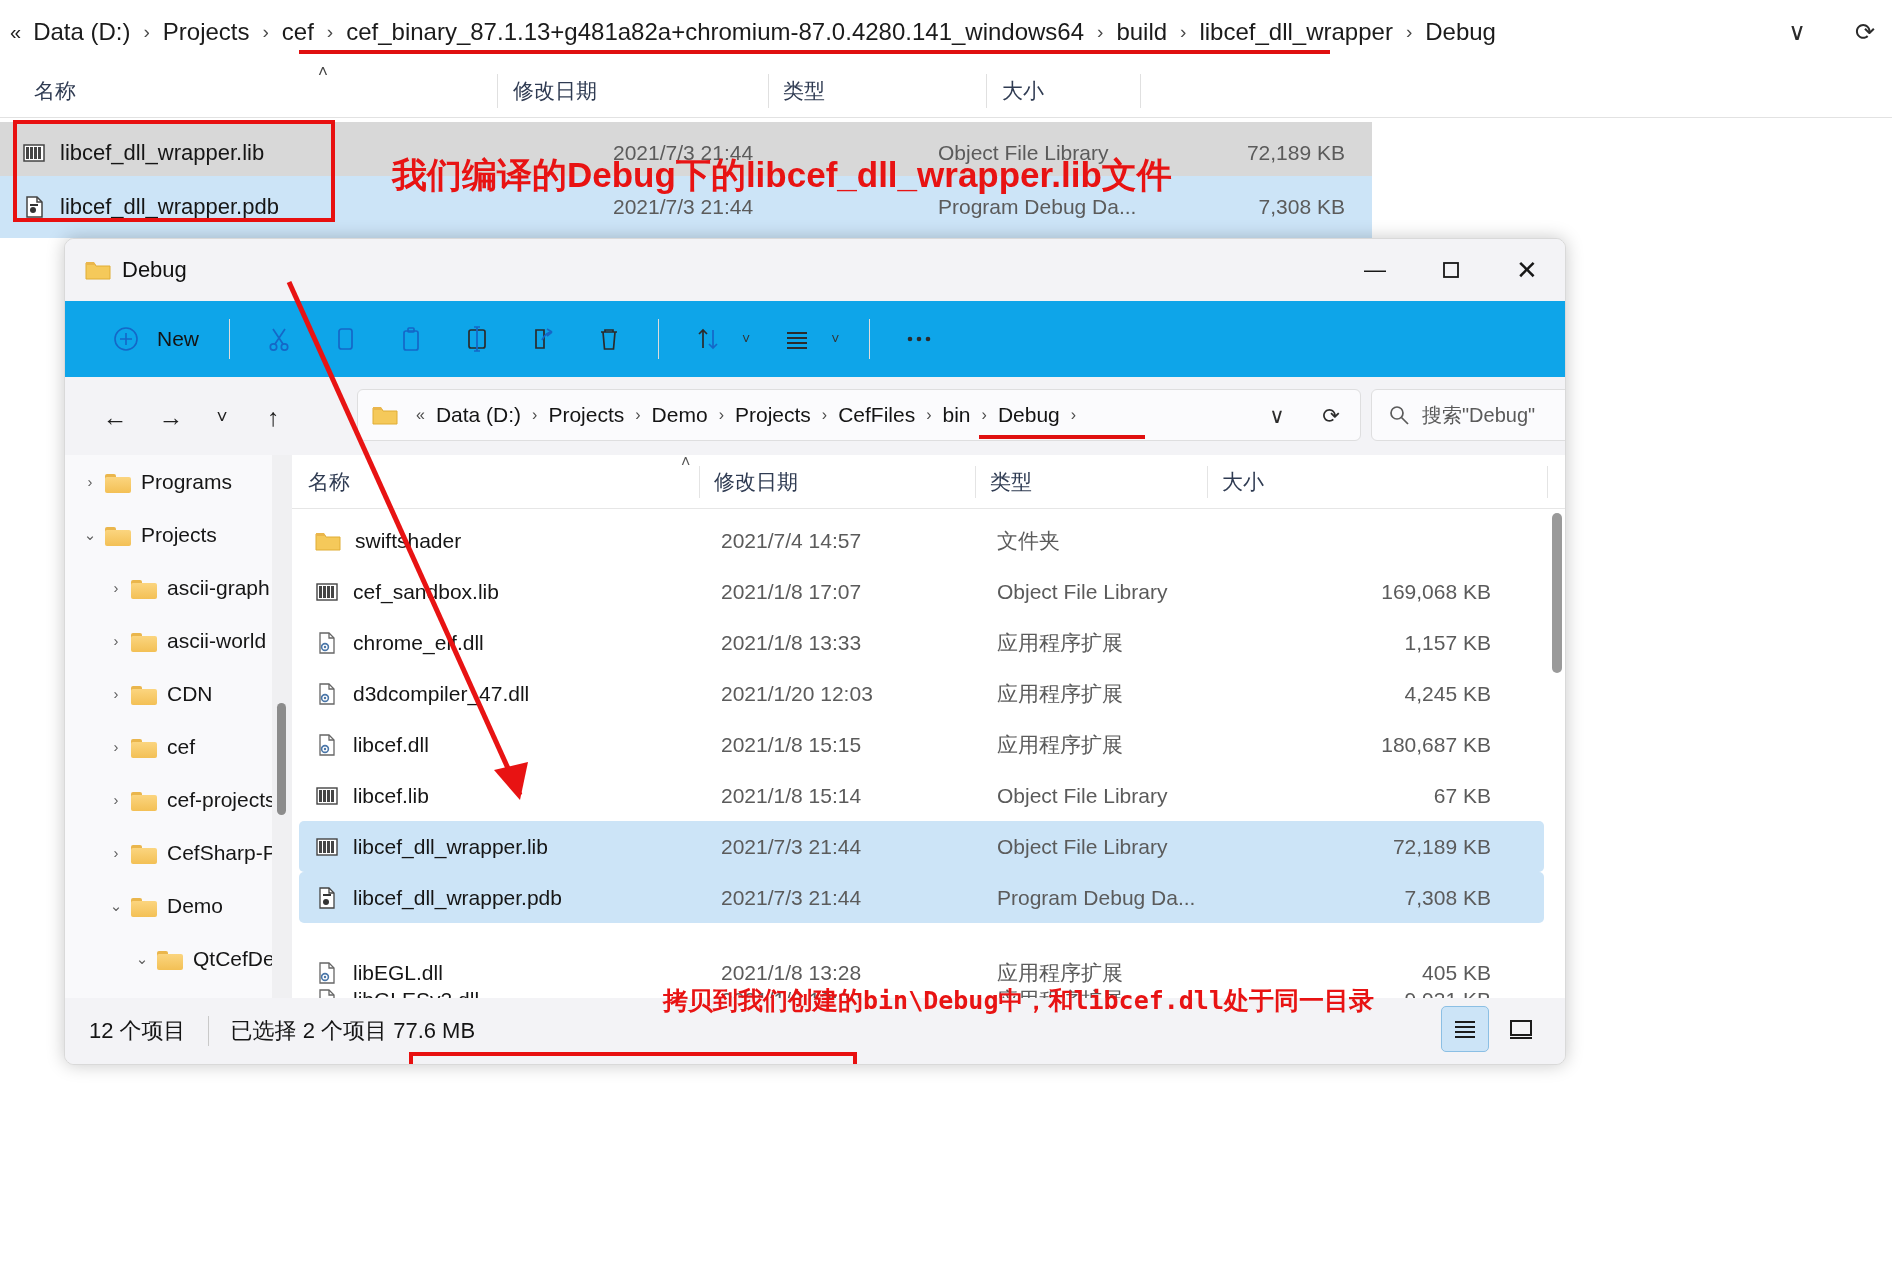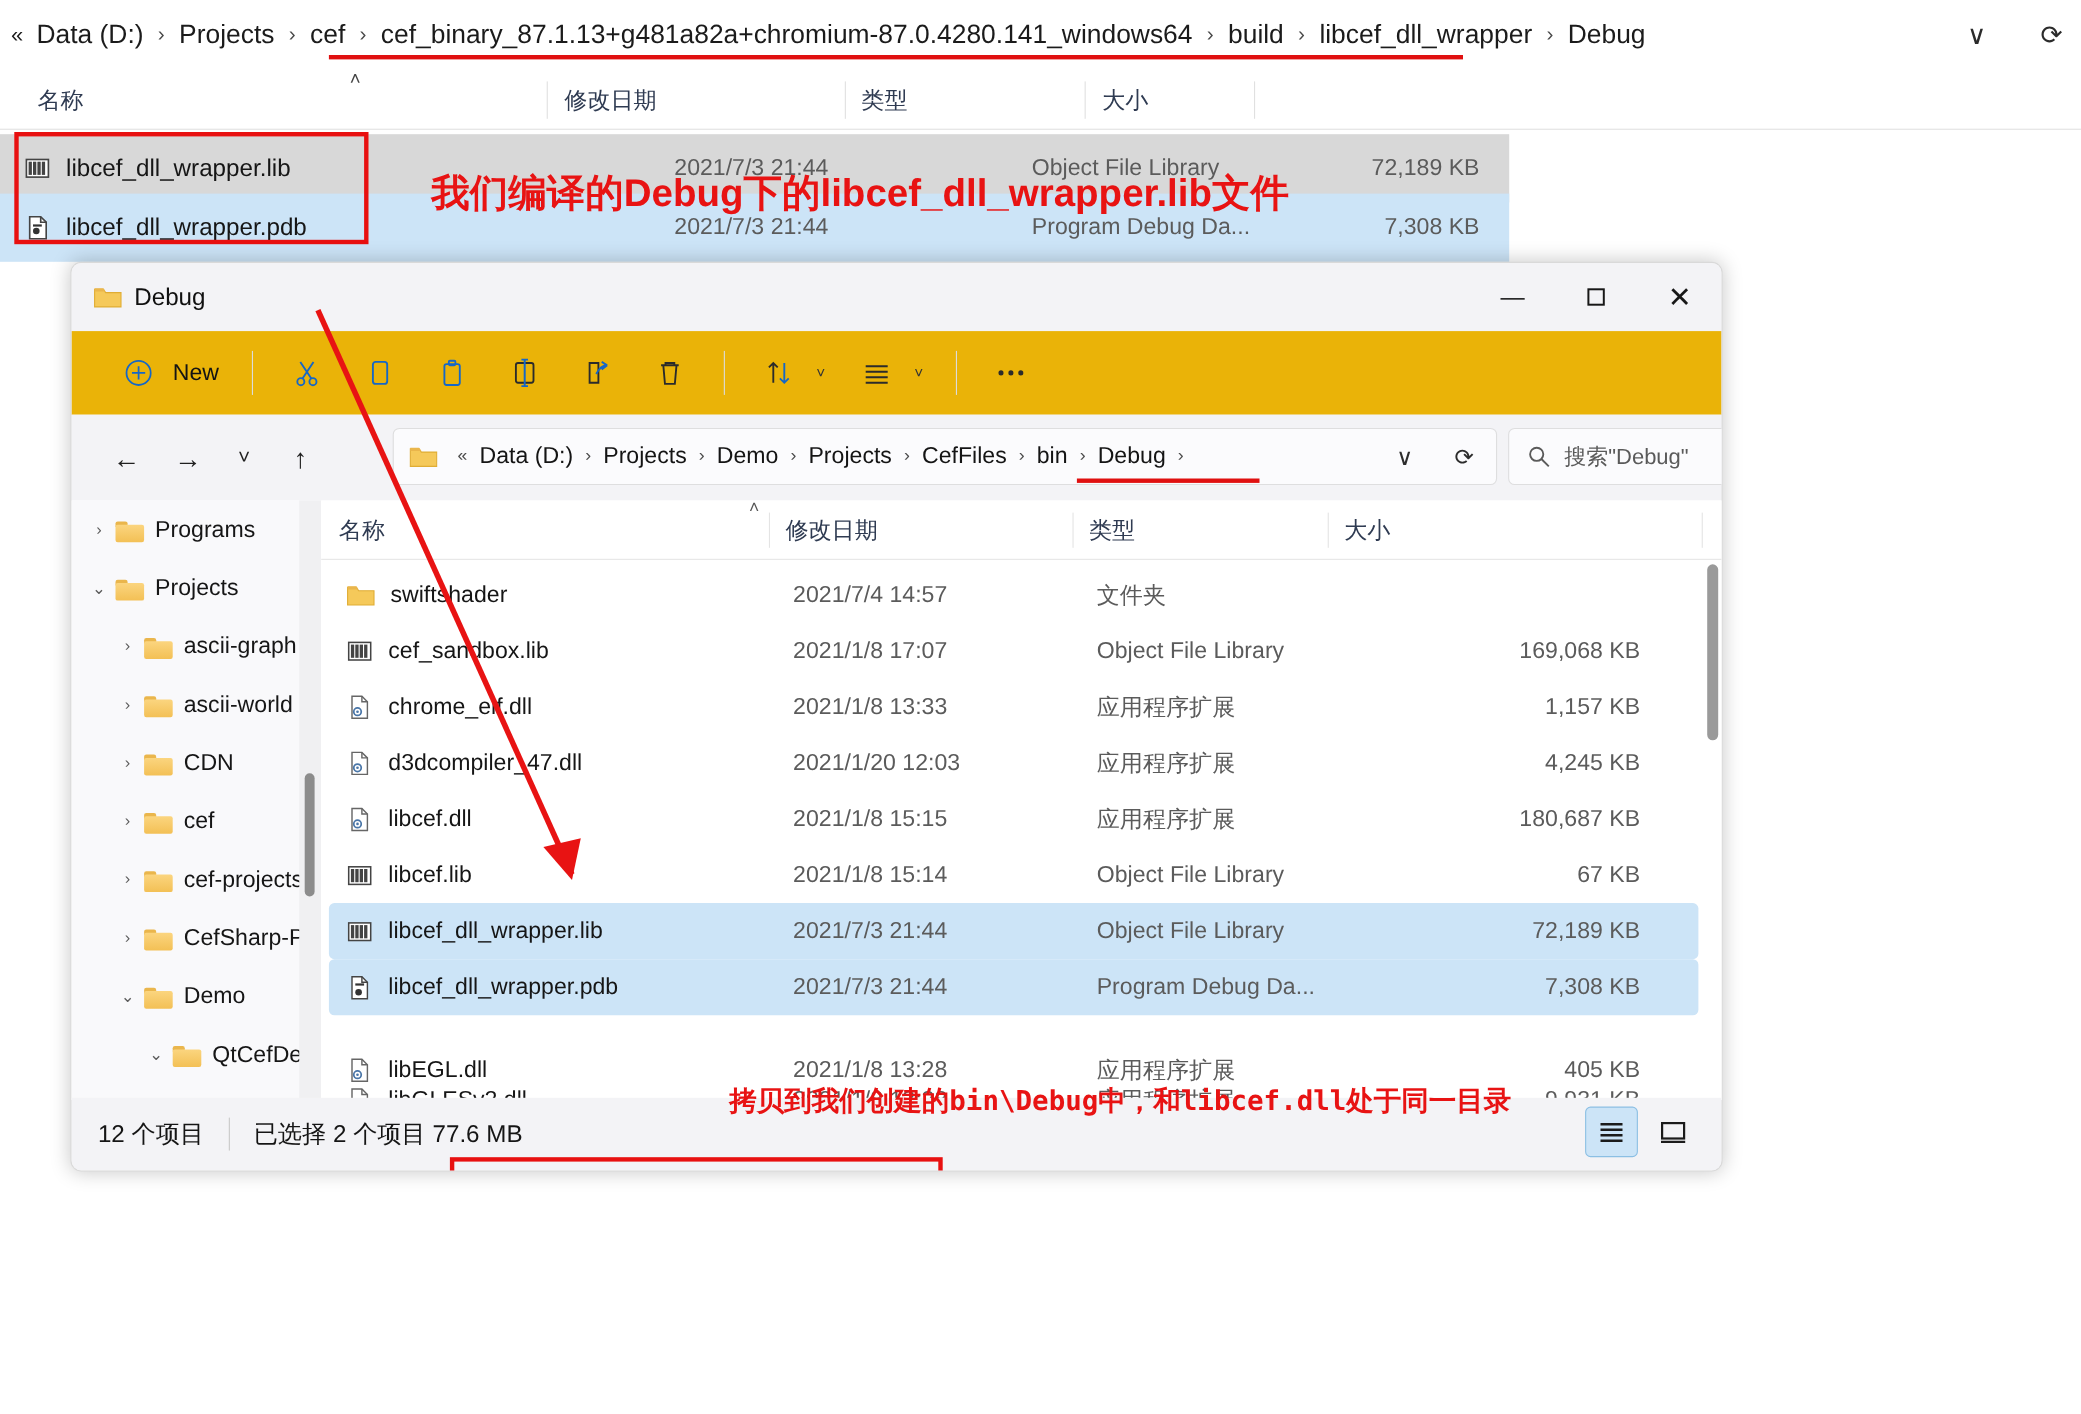--- a/index.html
+++ b/index.html
@@ -52,21 +52,21 @@
     box-shadow: 0 0 18px rgba(0,0,0,0.22);
     overflow: hidden;
   }
   .win-title { position: absolute; left: 0; top: 0; width: 100%; height: 62px; background: #f3f3f6; }
   .win-title-left { position: absolute; left: 20px; top: 0; height: 62px; display: flex; align-items: center; gap: 11px; }
   .win-title-text { font-size: 22px; color: #101010; }
   .win-ctrls { position: absolute; right: 0; top: 0; height: 62px; display: flex; }
   .win-ctrl { width: 76px; height: 62px; display: flex; align-items: center; justify-content: center; font-size: 22px; color: #171717; }
   .win-ctrl.close { font-size: 26px; }
 
-  .win-toolbar { position: absolute; left: 0; top: 62px; width: 100%; height: 76px; background: #eab308; }
+  .win-toolbar { position: absolute; left: 0; top: 62px; width: 100%; height: 76px; background: #0ea5e9; }
   .tb-inner { display: flex; align-items: center; height: 76px; padding-left: 28px; gap: 0; }
   .tb-btn { height: 50px; display: flex; align-items: center; gap: 12px; padding: 0 14px; border-radius: 6px; }
   .tb-btn .lbl { font-size: 21px; color: #141414; }
   .tb-sep { width: 1px; height: 40px; background: #dcdcdc; margin: 0 16px; }
   .tb-icon { width: 38px; height: 38px; display: flex; align-items: center; justify-content: center; }
   .tb-caret { font-size: 14px; color: #333; margin-left: 3px; }
 
   .win-addrbar { position: absolute; left: 0; top: 138px; width: 100%; height: 78px; background: #f3f3f6; }
   .nav-btns { position: absolute; left: 22px; top: 16px; display: flex; align-items: center; gap: 0; }
   .nav-btn { width: 56px; height: 48px; display: flex; align-items: center; justify-content: center; font-size: 25px; color: #1f1f1f; }

